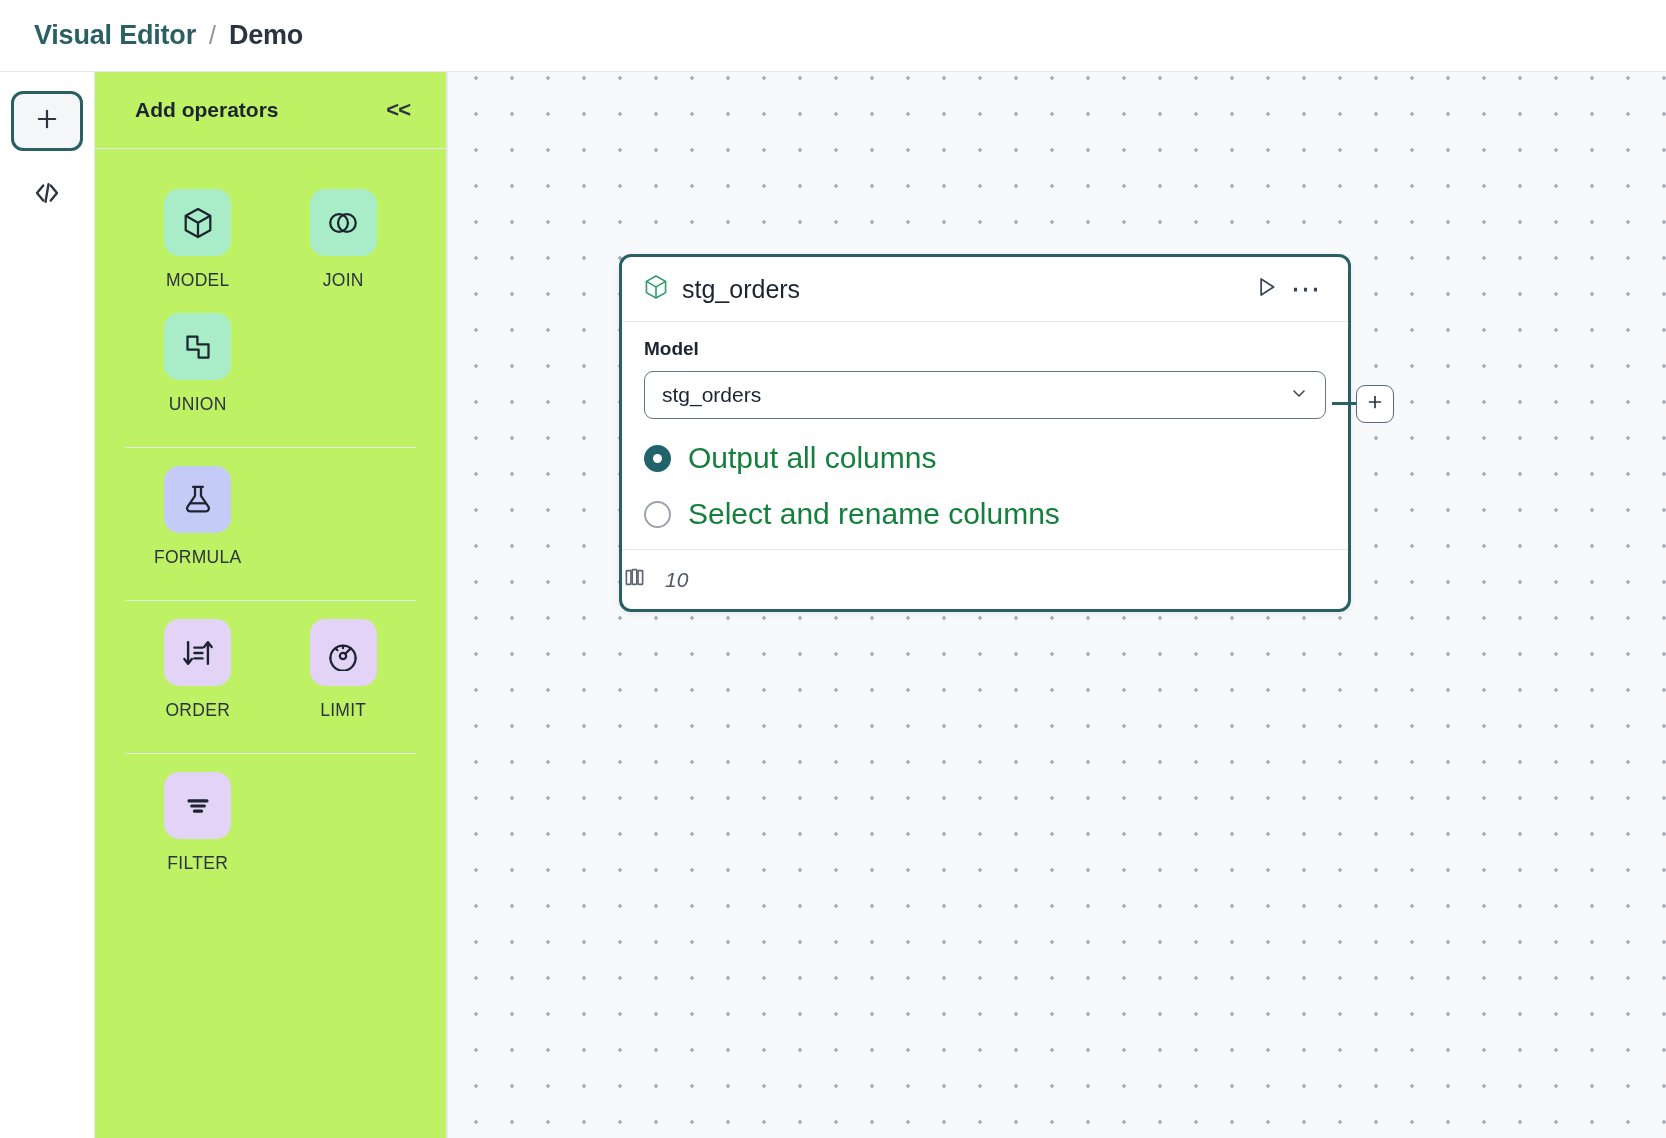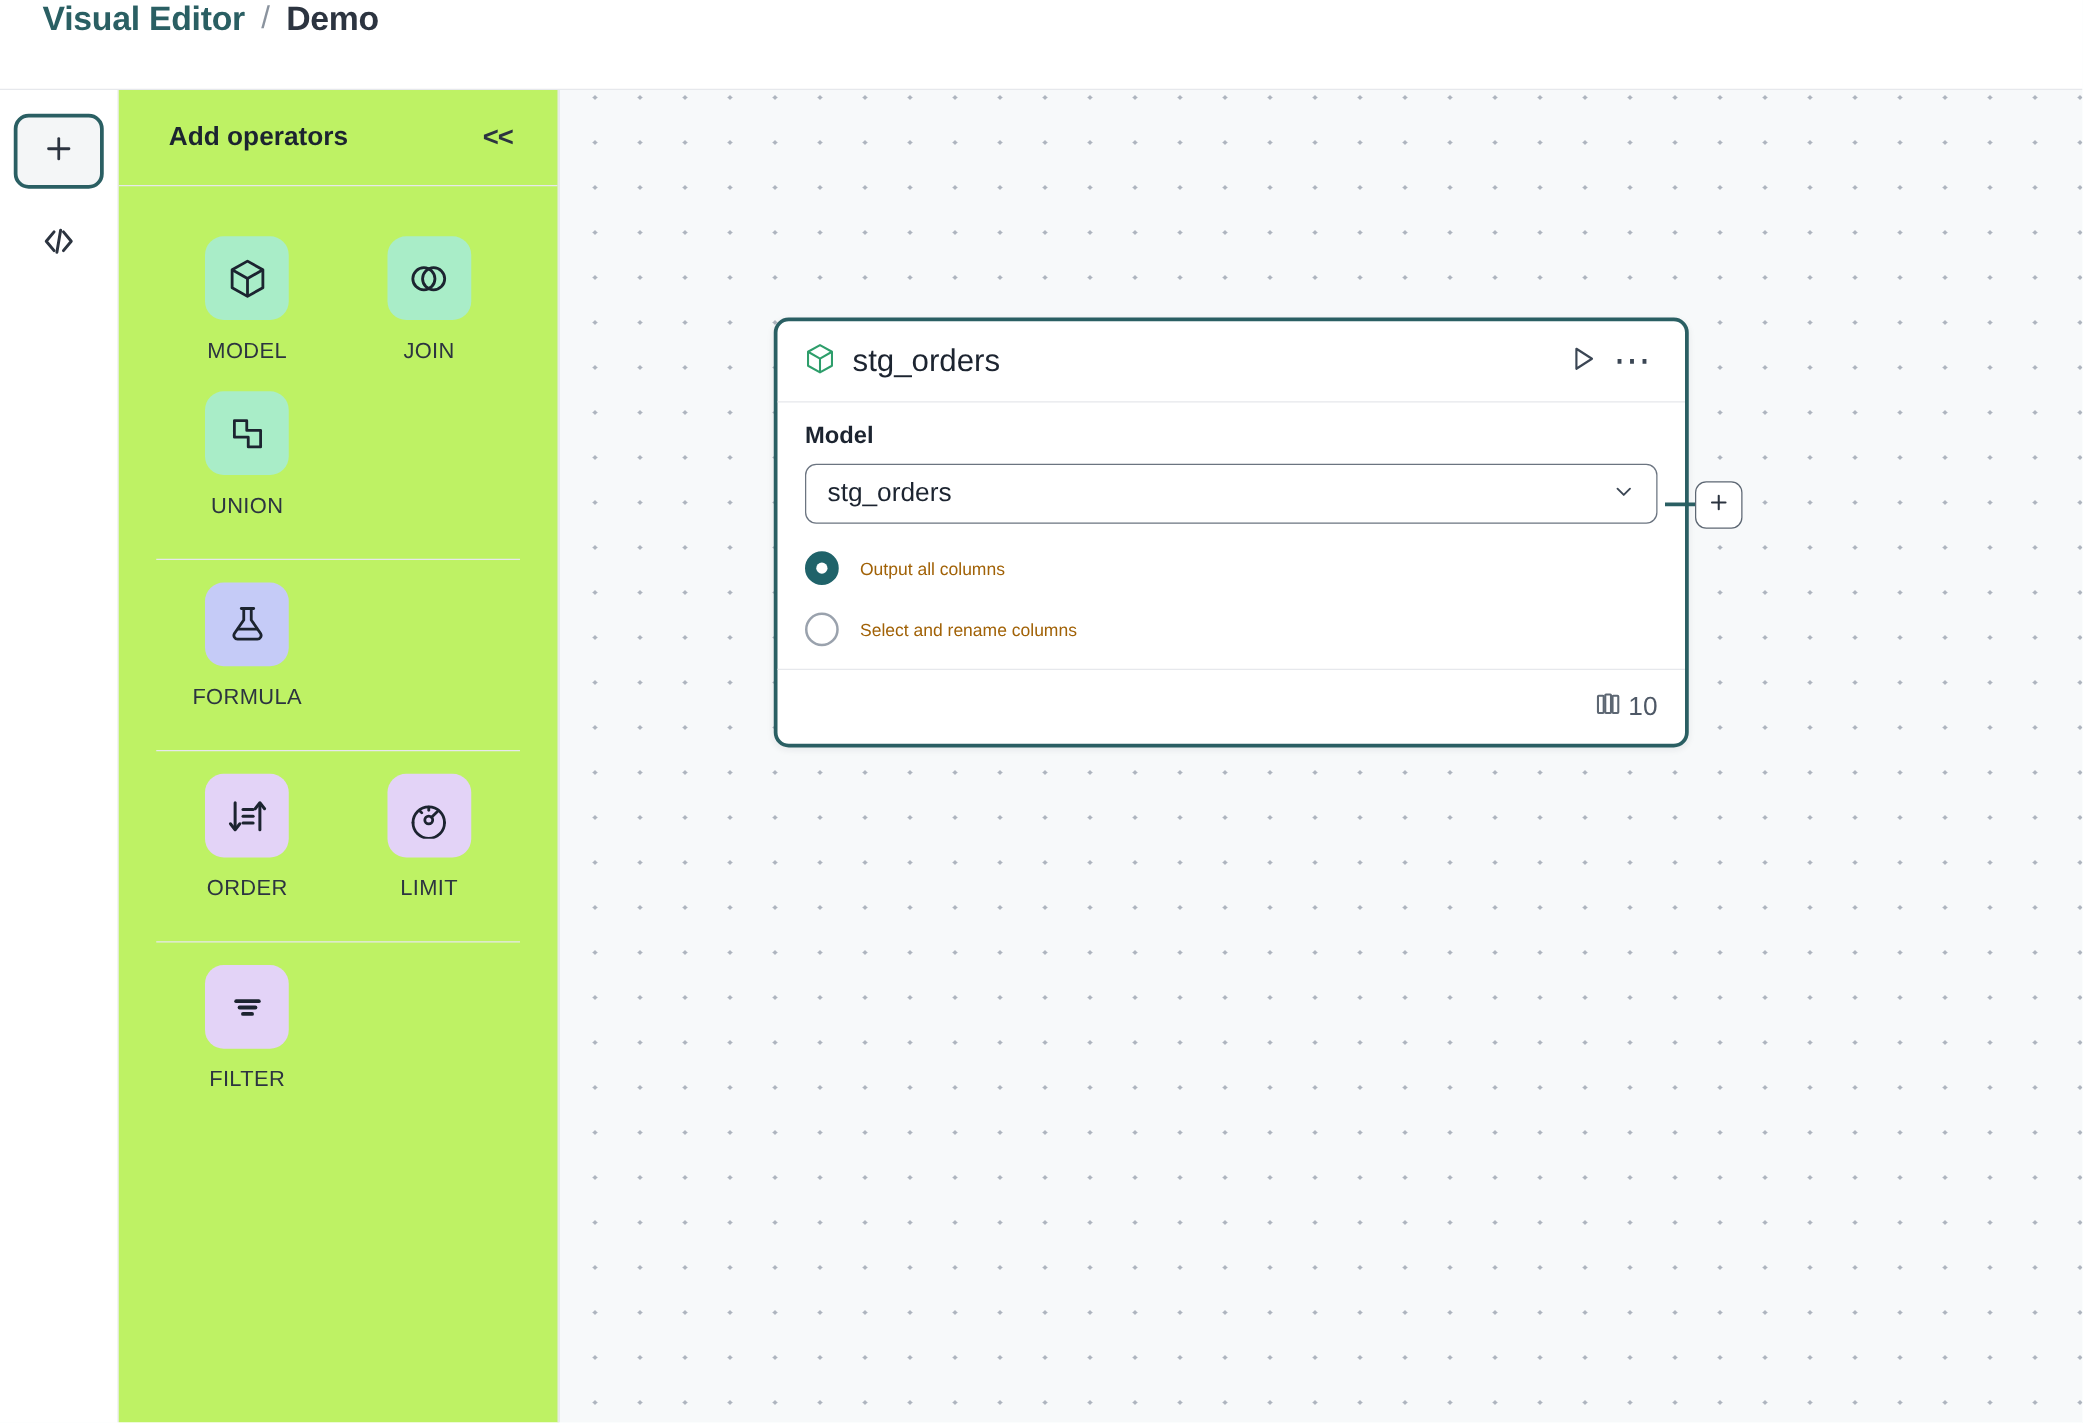--- a/index.html
+++ b/index.html
@@ -7,20 +7,21 @@
     width: 1666px; height: 1138px;
     font-family: "Liberation Sans", sans-serif;
     background: #ffffff;
     overflow: hidden;
   }
 
   
   .topbar {
     height: 72px;
     display: flex;
+    align-items: center;
     padding-left: 34px;
     border-bottom: 1px solid #e6e8ec;
     background: #ffffff;
   }
   .crumb-root {
     font-size: 27px;
     font-weight: 700;
     color: #2a5f63;
     letter-spacing: -0.2px;
   }
@@ -221,32 +222,32 @@
     border-color: #20636a;
     background: #20636a;
   }
   .radio.on::after {
     content: "";
     width: 9px; height: 9px;
     border-radius: 50%;
     background: #ffffff;
   }
   .radio-label {
-    font-size: 14px;
-    color: #a16207;
+    font-size: 30px;
+    color: #15803d;
   }
 
   .node-foot {
     border-top: 1px solid #e6e8ec;
     height: 60px;
     display: flex;
     align-items: center;
-    justify-content: flex-end;
     padding-right: 22px;
-    gap: 4px;
+    gap: 18px;
+    font-style: italic;
   }
   .col-count {
     font-size: 21px;
     color: #4e5866;
   }
 
   
   .stub {
     position: absolute;
     left: 884px;

